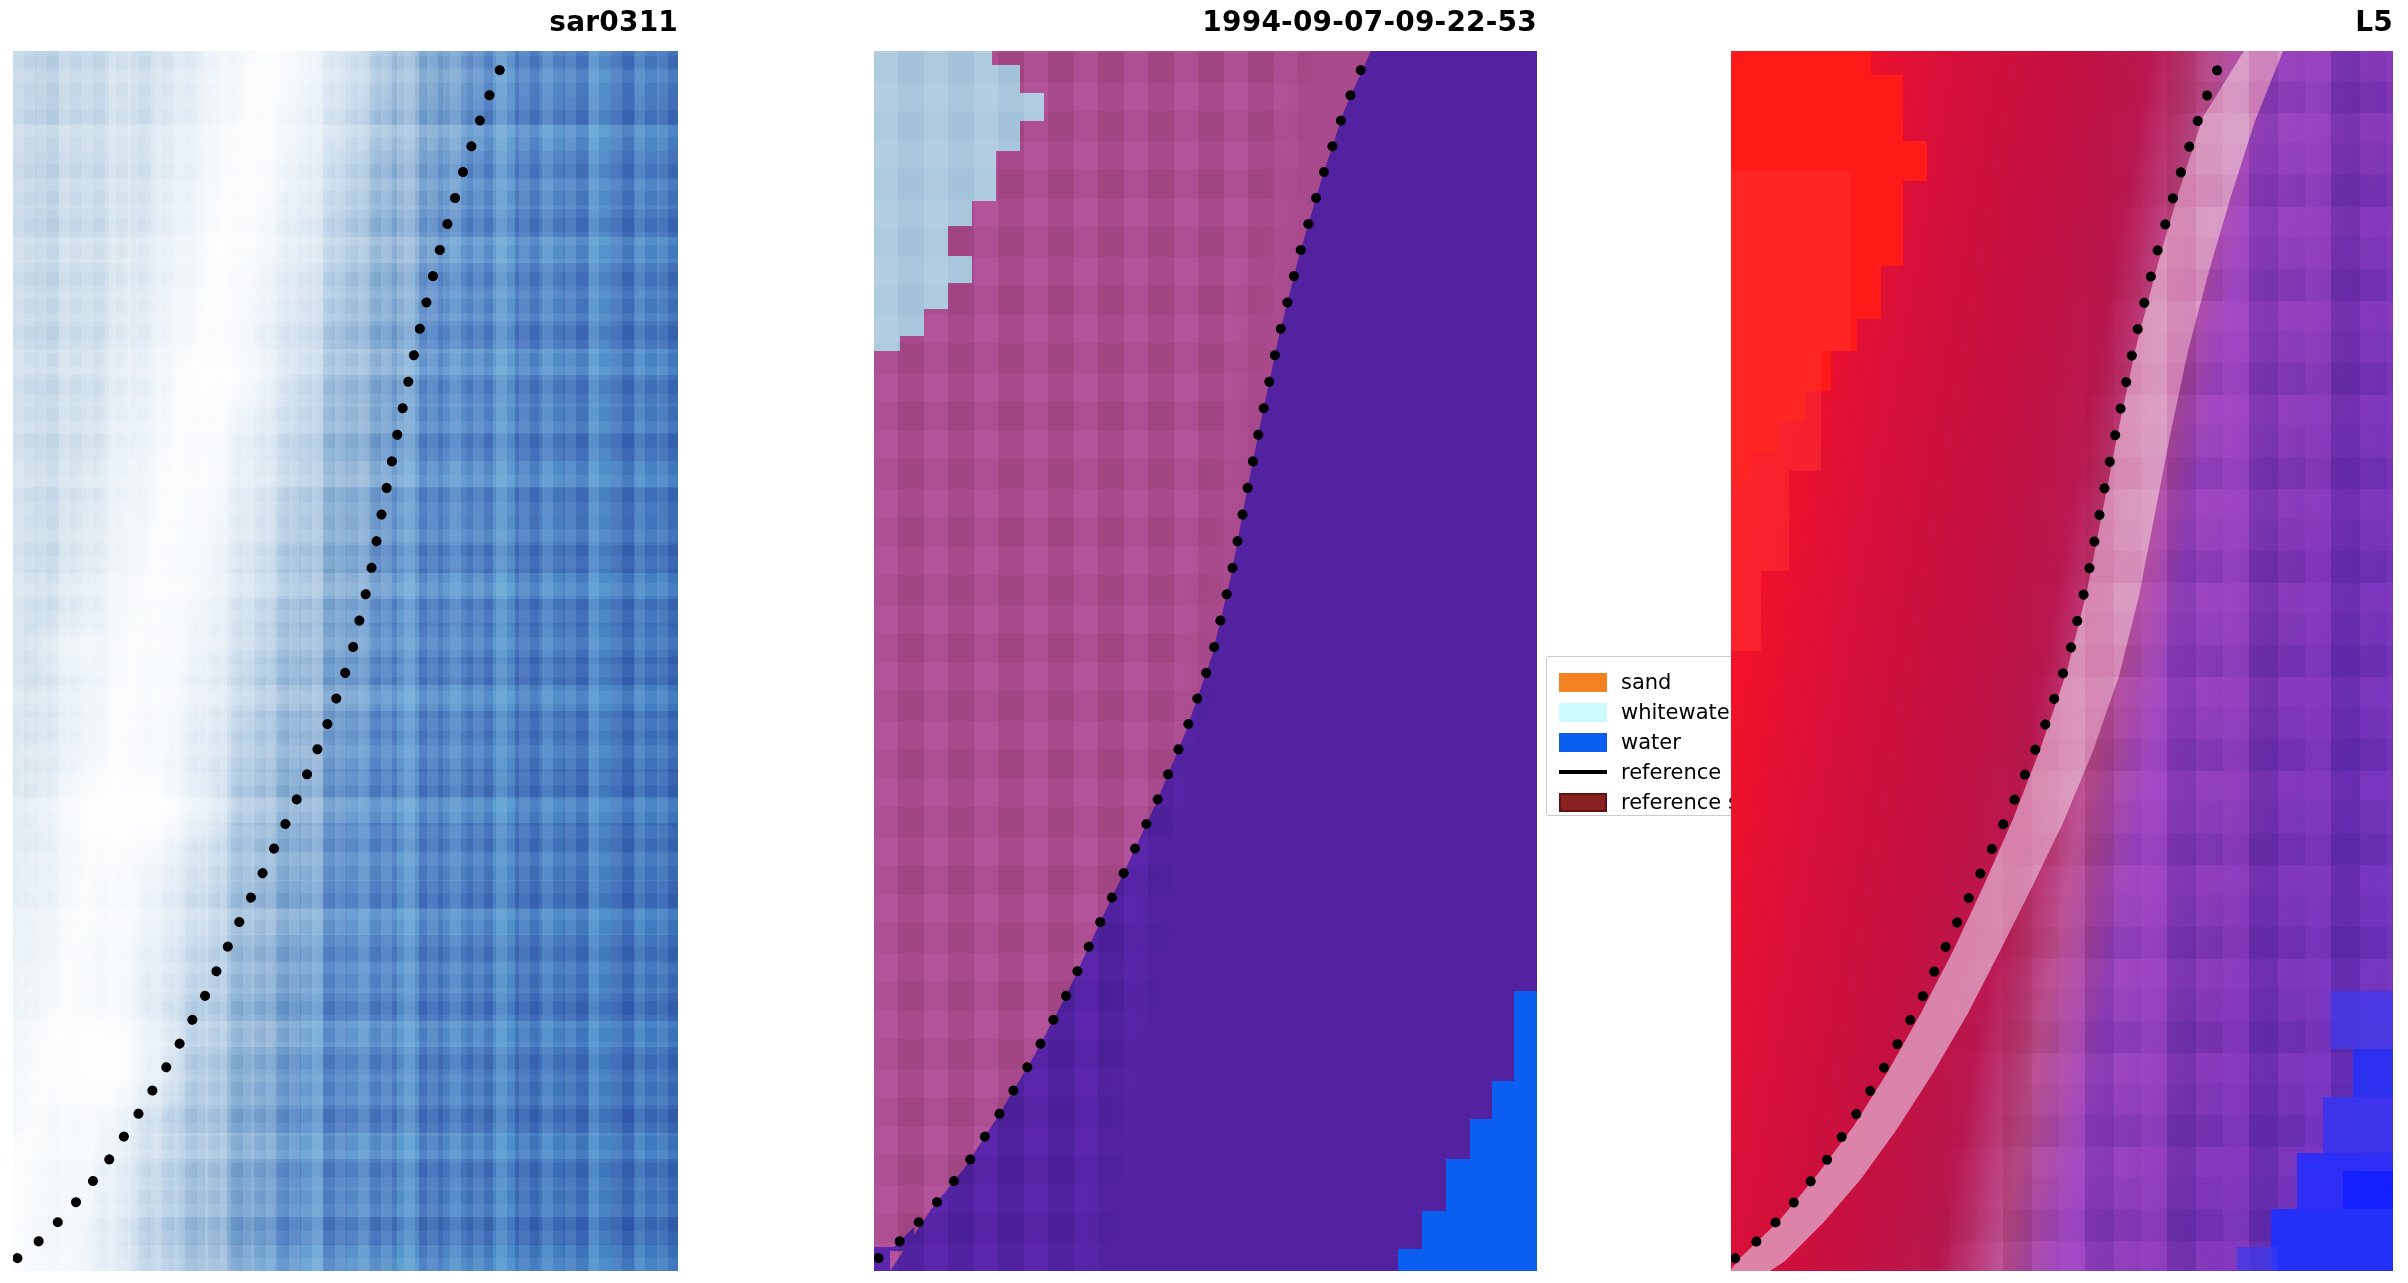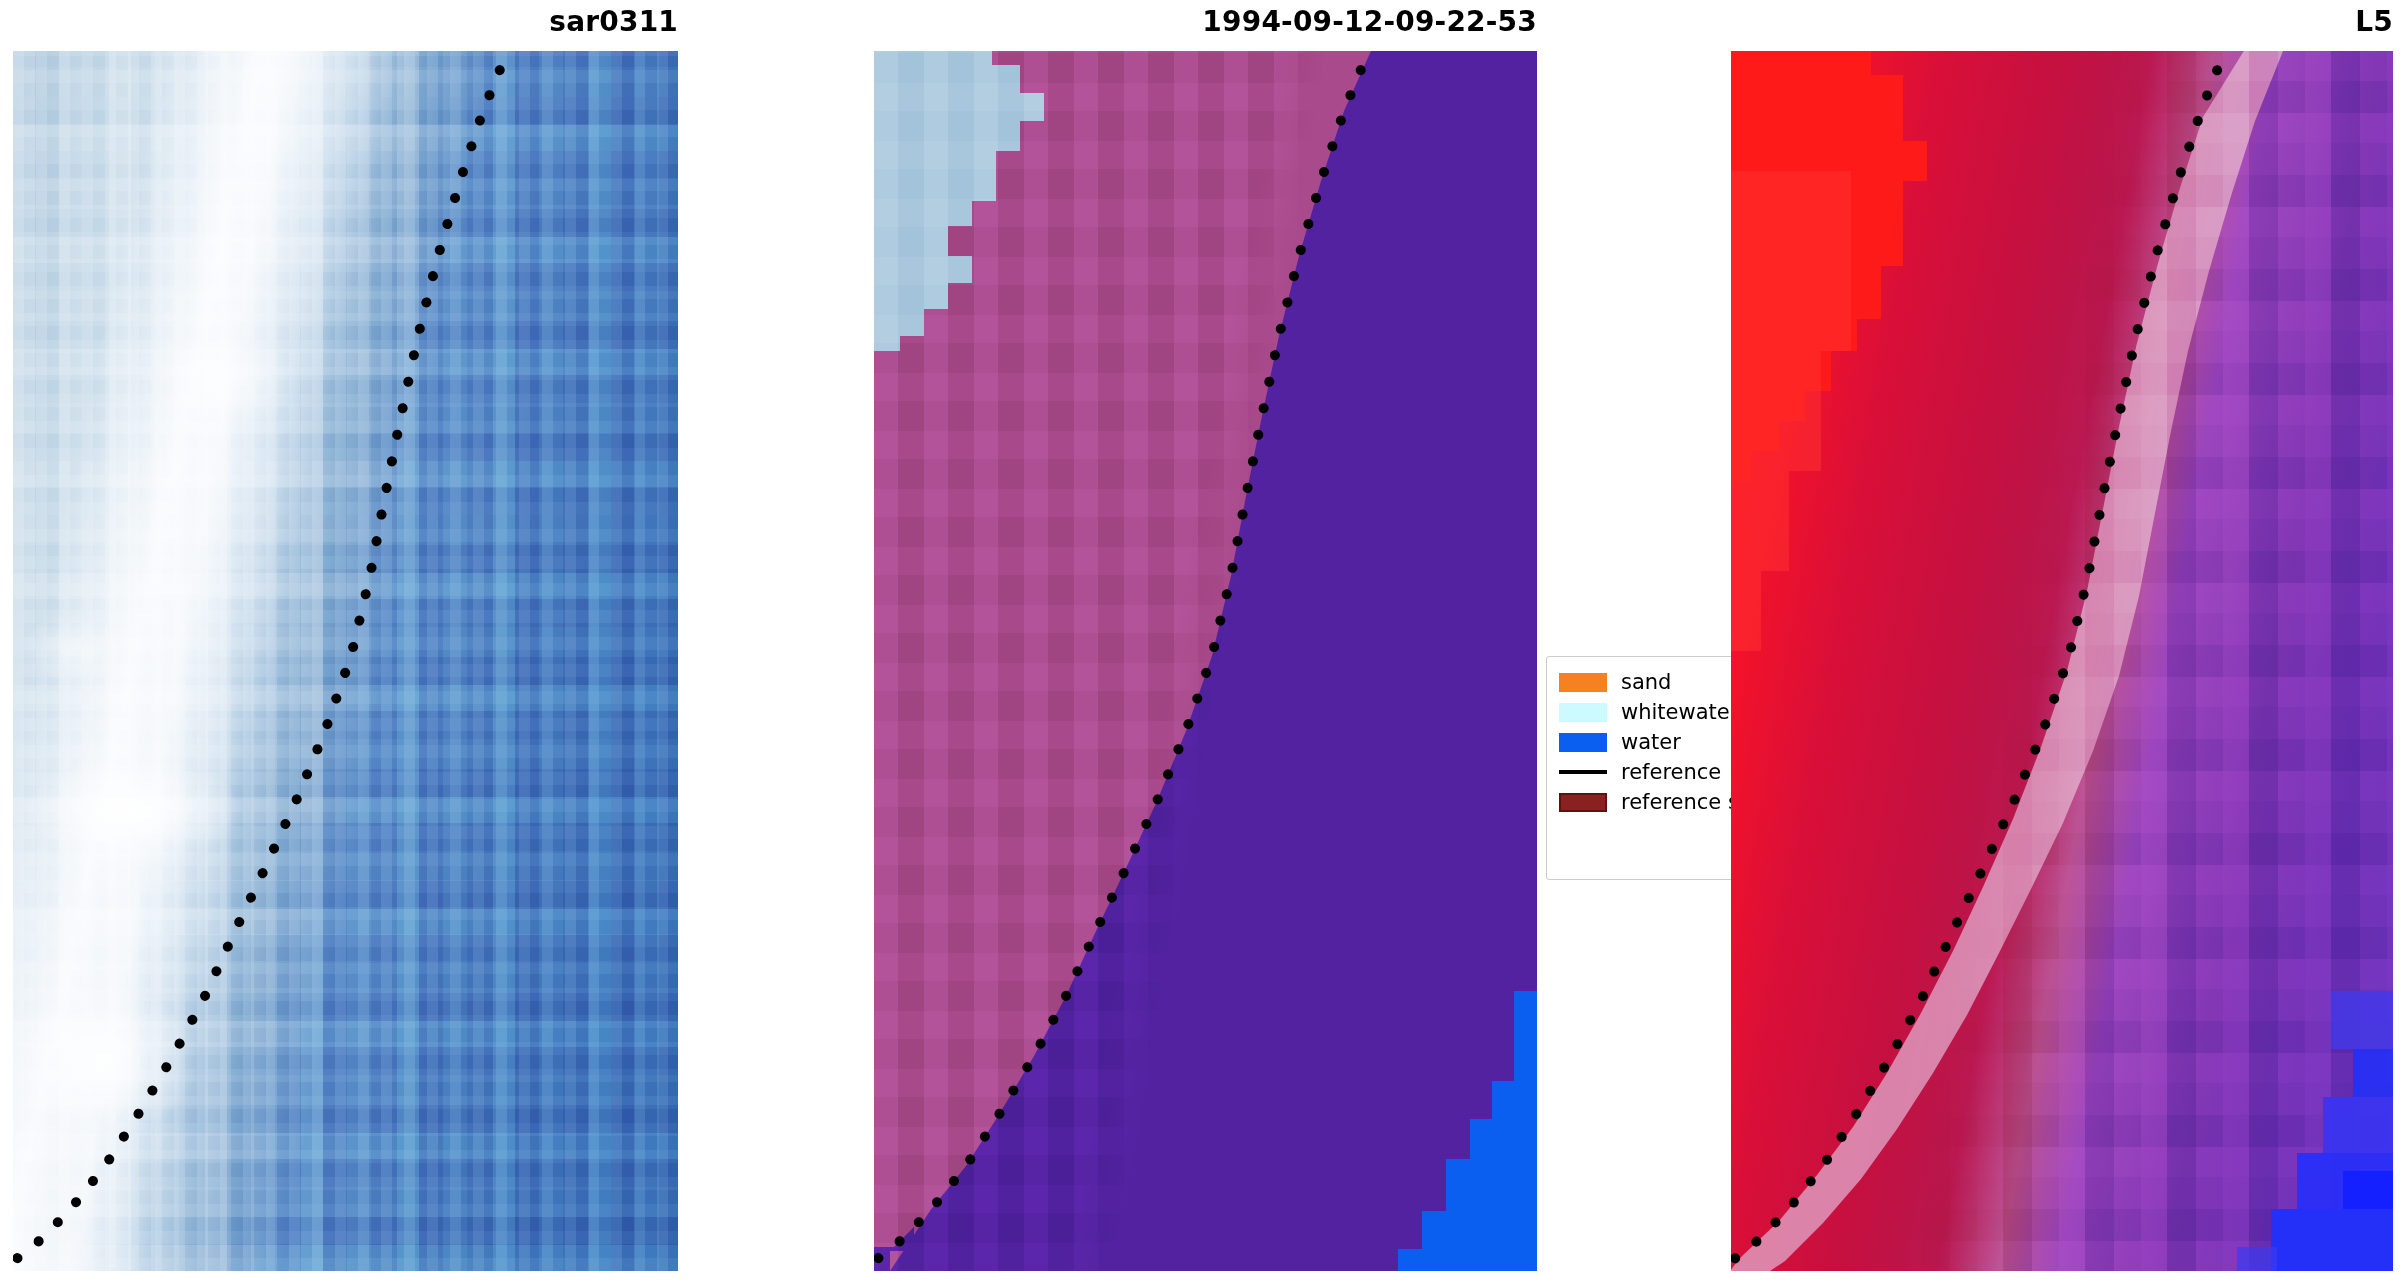--- a/index.html
+++ b/index.html
@@ -74,21 +74,21 @@
     <div class="layer" style="opacity:.35;mix-blend-mode:soft-light;
         background:
           repeating-linear-gradient(90deg, rgba(255,255,255,.5) 0 11px, rgba(0,0,0,.3) 11px 23px),
           repeating-linear-gradient(0deg, rgba(255,255,255,.4) 0 13px, rgba(0,0,0,.25) 13px 27px);"></div>
 
     <svg class="layer" viewBox="0 0 665 1220" preserveAspectRatio="none">
       <path d="M 497 -6 L 470 60 L 447 130 L 425 205 L 405 285 L 388 365 L 372 445 L 357 525 L 338 605 L 312 680 L 283 750 L 253 815 L 222 880 L 192 945 L 160 1005 L 126 1062 L 92 1115 L 56 1160 L 20 1196 L -8 1216" fill="none" stroke="#000000" stroke-width="10" stroke-linecap="round" stroke-dasharray="0.1 27"></path>
     </svg>
   </div>
 
-  <div class="panel-title" style="left:874px;top:8px;width:663px;">1994-09-12-09-22-53</div>
+  <div class="panel-title" style="left:874px;top:8px;width:663px;">1994-09-07-09-22-53</div>
   <div class="axes" style="left:874px;top:51px;width:663px;height:1220px;">
 
     <div class="layer" style="background:#5222a0;"></div>
 
     <svg class="layer" viewBox="0 0 663 1220" preserveAspectRatio="none">
       <polygon fill="#a94a8c" points="
         95,0 663,0 663,-5 663,0
         497,0 470,60 447,130 425,205 405,285 388,365 372,445 357,525
         338,605 312,680 283,750 253,815 222,880 192,945 160,1005 126,1062
         92,1115 56,1160 20,1196 0,1216 0,1220 0,1220
@@ -189,21 +189,21 @@
       <rect x="540" y="1158" width="122" height="62" fill="#2430f8"></rect>
       <rect x="612" y="1120" width="50" height="38" fill="#1420ff"></rect>
       <rect x="506" y="1196" width="40" height="24" fill="#3a3af0" opacity=".7"></rect>
     </svg>
 
     <svg class="layer" viewBox="0 0 662 1220" preserveAspectRatio="none">
       <path d="M 496 -6 L 470 60 L 447 130 L 425 205 L 405 285 L 388 365 L 372 445 L 357 525 L 338 605 L 312 680 L 283 750 L 253 815 L 222 880 L 192 945 L 160 1005 L 126 1062 L 92 1115 L 56 1160 L 20 1196 L -8 1216" fill="none" stroke="#000000" stroke-width="10" stroke-linecap="round" stroke-dasharray="0.1 27"></path>
     </svg>
   </div>
 
-  <div class="legend" style="left:1546px;top:656px;width:230px;height:224px;">
+  <div class="legend" style="left:1546px;top:656px;width:230px;height:160px;">
     <div class="legend-row">
       <span class="legend-swatch" style="background:#f58220;"></span>
       <span class="legend-label">sand</span>
     </div>
     <div class="legend-row">
       <span class="legend-swatch" style="background:#ccfaff;"></span>
       <span class="legend-label">whitewater</span>
     </div>
     <div class="legend-row">
       <span class="legend-swatch" style="background:#0a5ff0;"></span>

